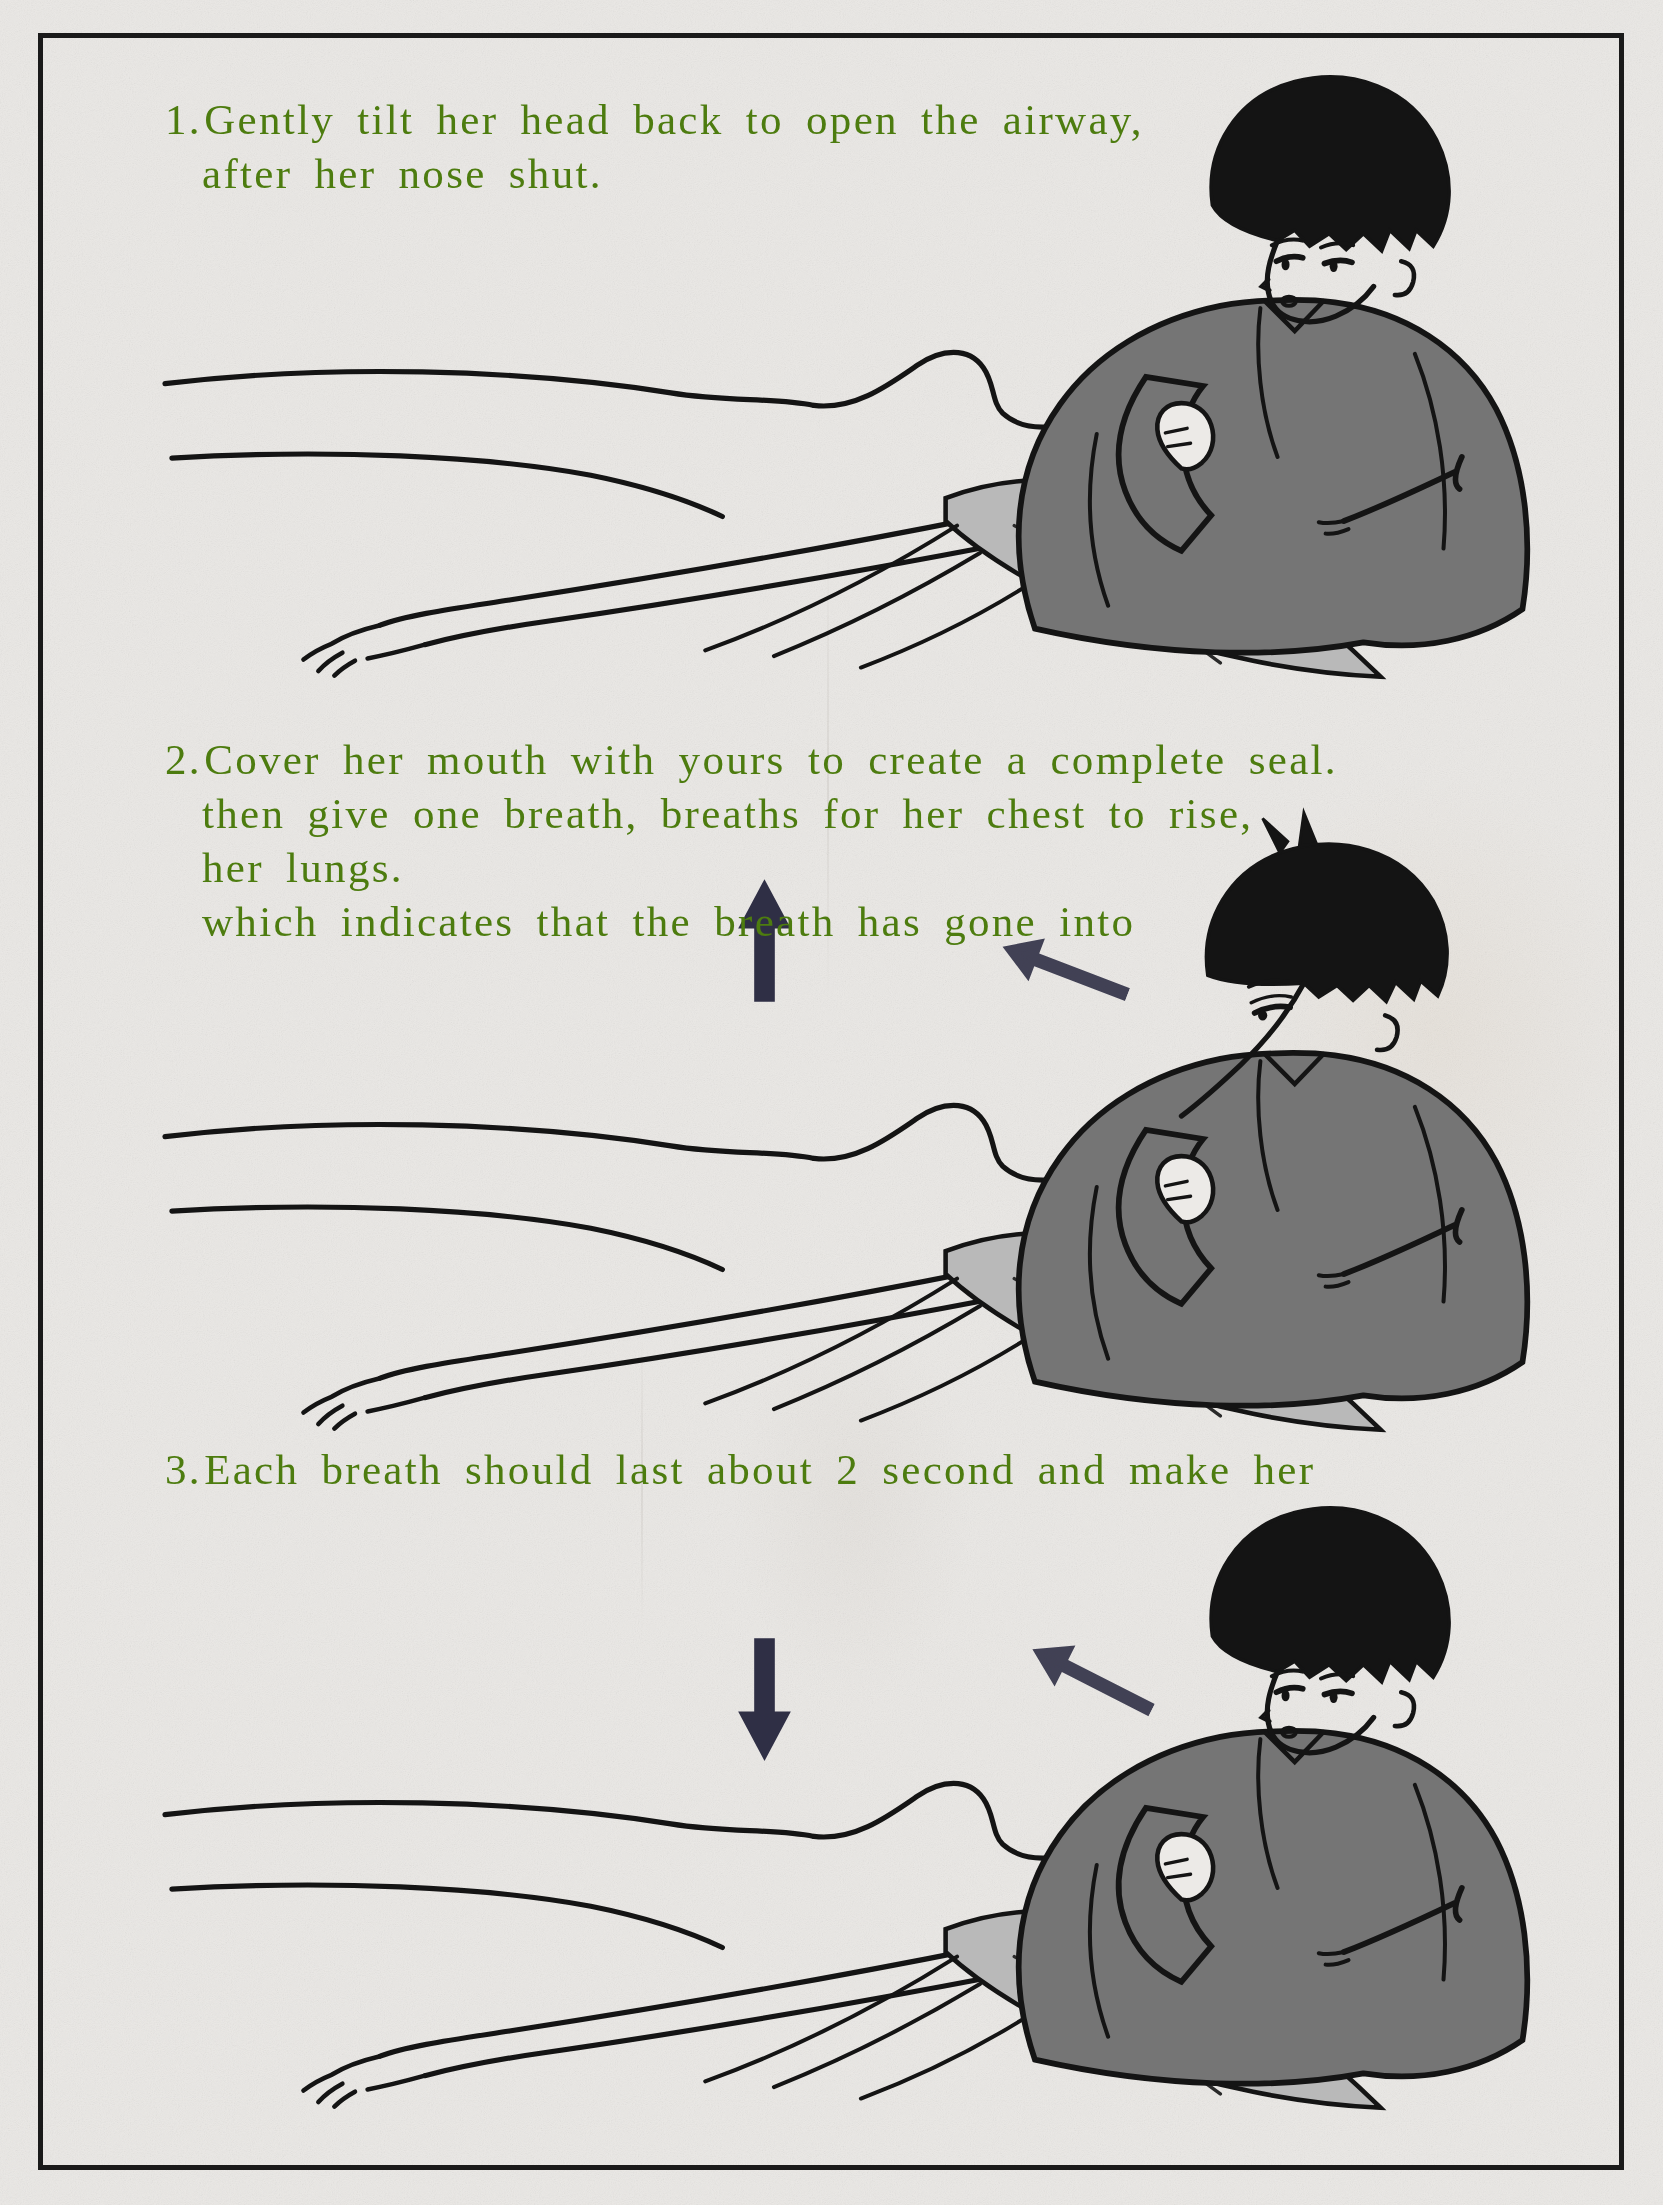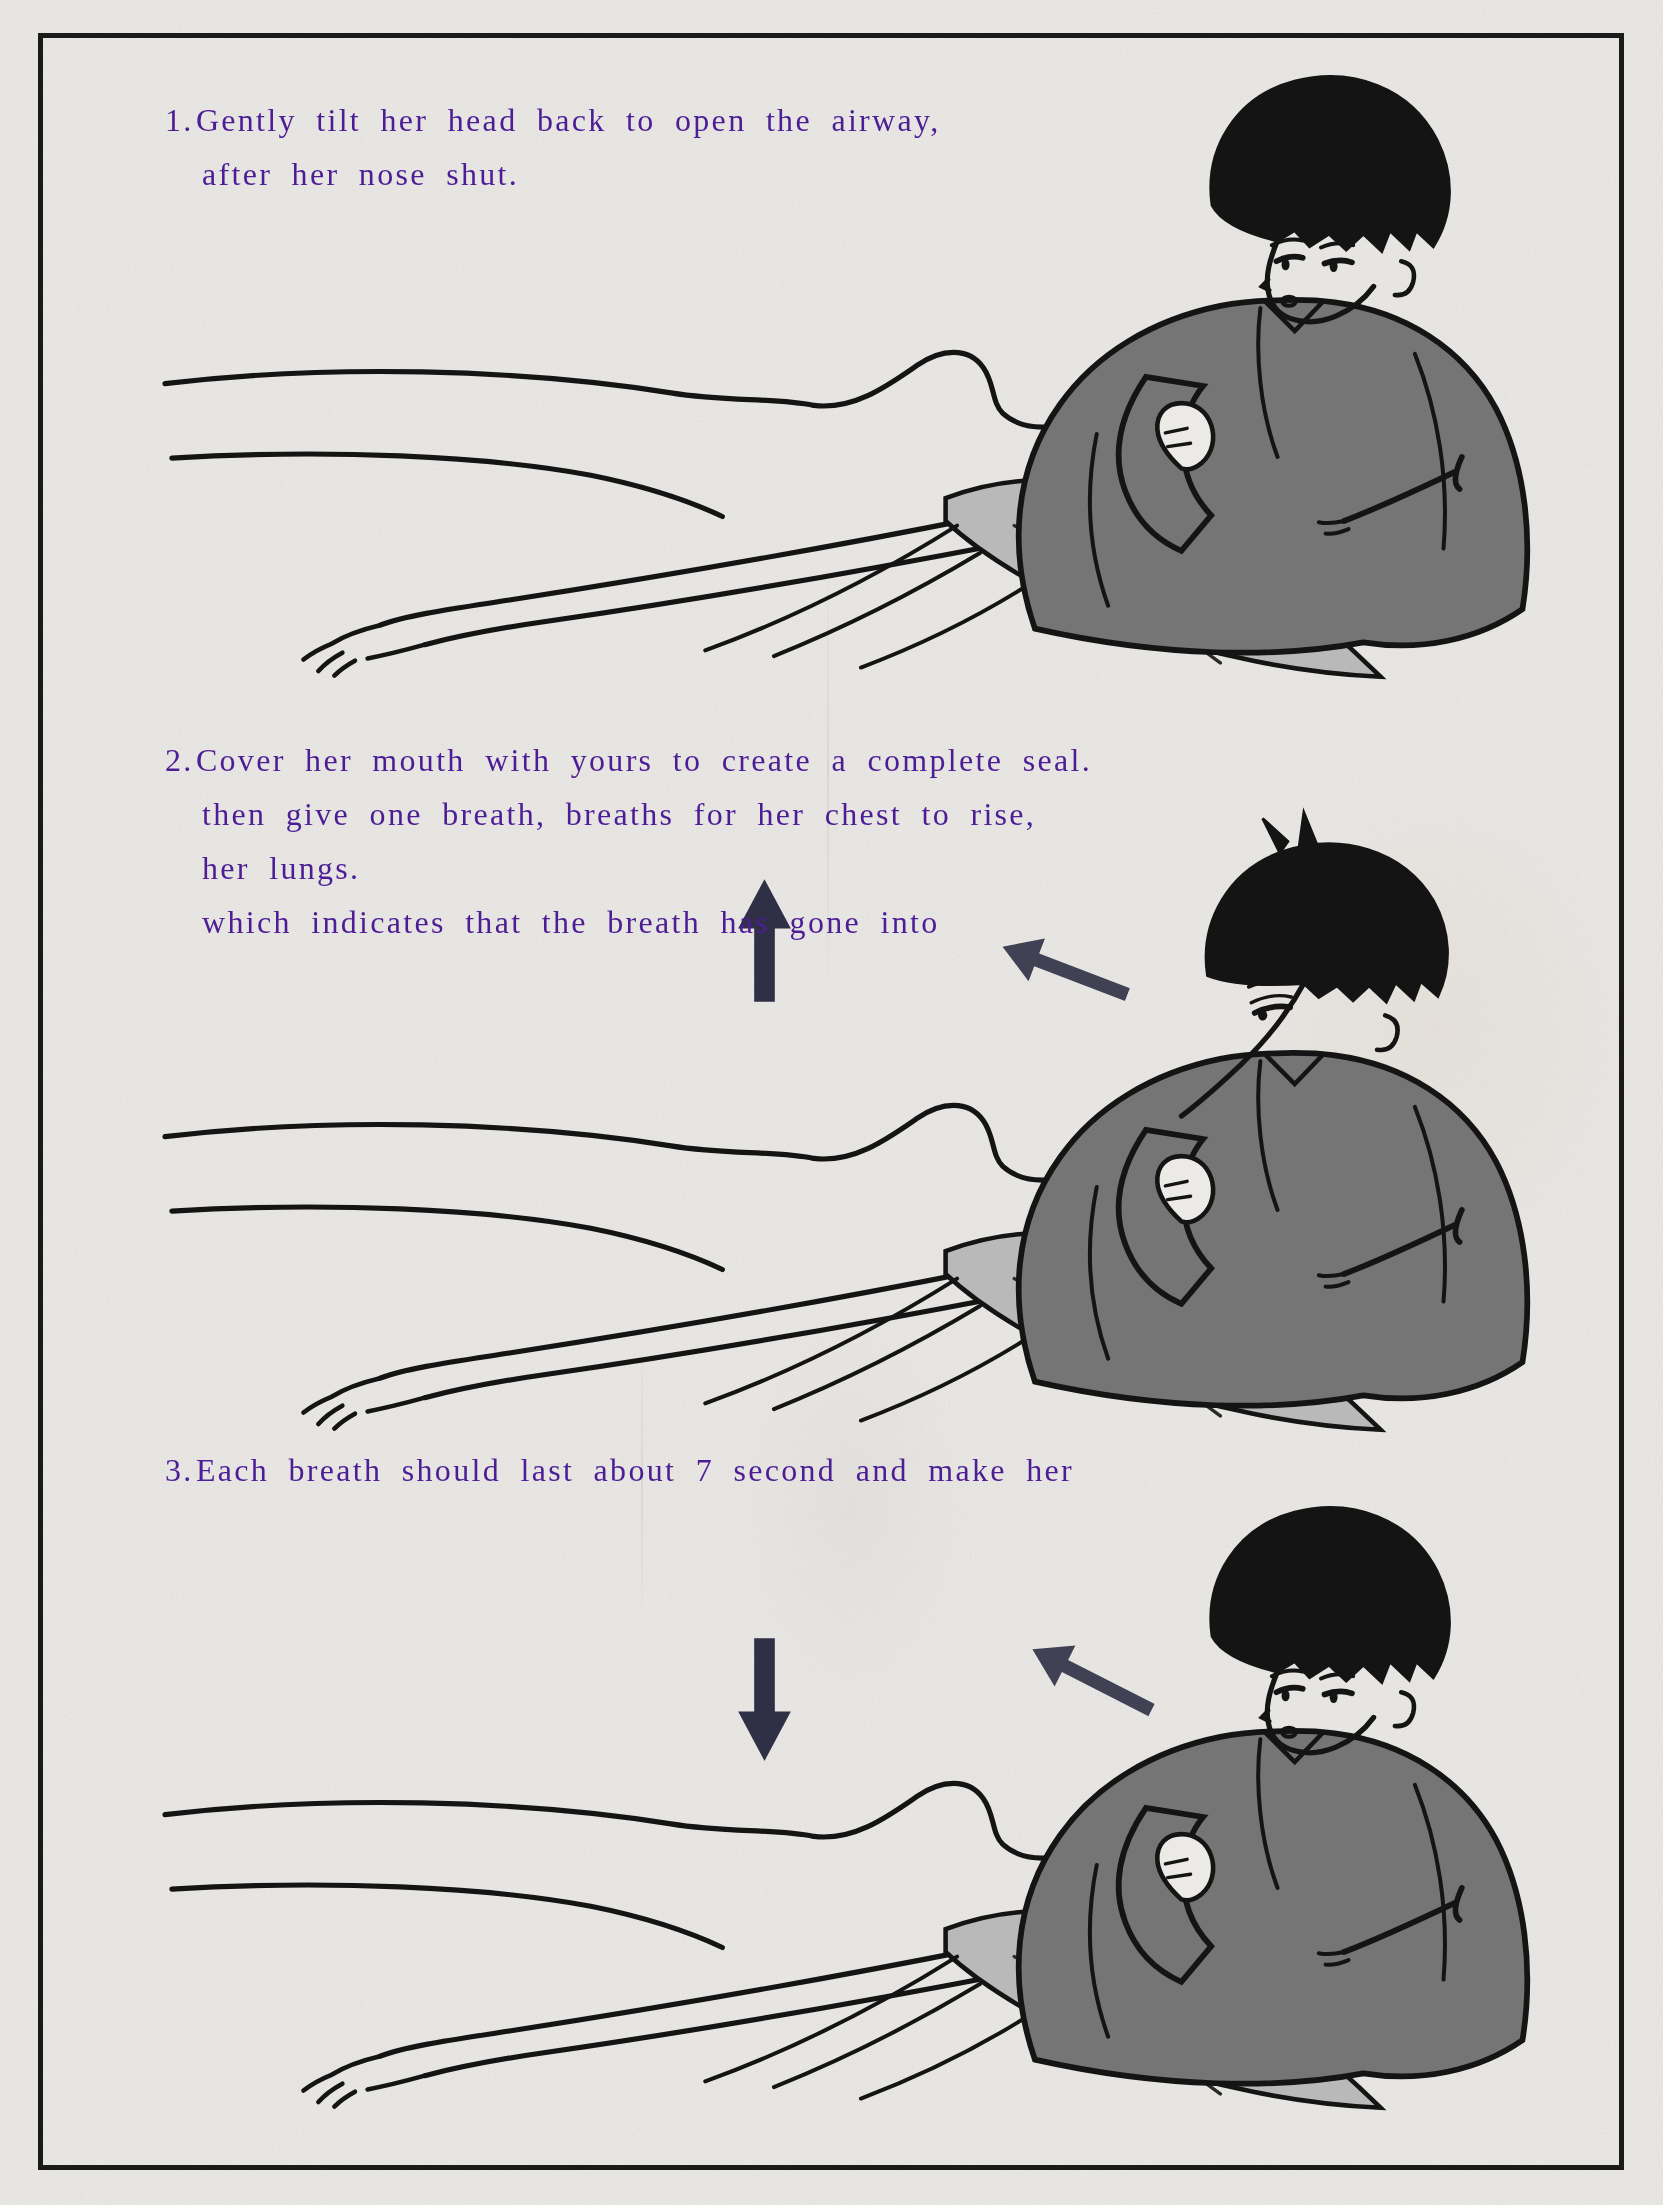--- a/index.html
+++ b/index.html
@@ -20,22 +20,22 @@
   .crease{position:absolute;width:2.3px;pointer-events:none;
     background:linear-gradient(to bottom,rgba(120,110,100,0),rgba(120,110,100,0.12),rgba(120,110,100,0));}
   .crease-a{left:827px;top:544px;height:458px;}
   .crease-b{left:641px;top:1334px;height:298px;}
   .frame{
     position:absolute;left:38px;top:33px;right:40px;bottom:35px;
     border:5.2px solid #1a1a1a;
   }
   .step-text{
     position:absolute;
-    color:#4c1d95;
-    font-size:32px;
+    color:#4d7c0f;
+    font-size:43px;
     letter-spacing:2.3px;
     word-spacing:9.2px;
     z-index:3;
   }
   .step-text .line{line-height:54px;white-space:nowrap;}
   .step-text .num{margin-right:2.3px;}
   .step-text .cont{margin-left:37px;}
   #text-1{left:165px;top:93px;}
   #text-2{left:165px;top:733px;}
   #text-3{left:165px;top:1443px;}
@@ -153,21 +153,21 @@
   </svg>
   <svg class="diag-arrow" id="diag-2" viewBox="0 0 236 96">
     <use href="#diag-arrow-shape"></use>
   </svg>
   <svg class="illu" id="illu-2" viewBox="0 0 2600 1140">
     <use href="#patient"></use>
     <use href="#rescuer-bent"></use>
   </svg>
 
   <div class="step-text" id="text-3">
-    <div class="line"><span class="num">3.</span><span>Each breath should last about 7 second and make her</span></div>
+    <div class="line"><span class="num">3.</span><span>Each breath should last about 2 second and make her</span></div>
   </div>
   <svg class="block-arrow" id="arrow-down" viewBox="0 0 96 216">
     <use href="#block-arrow"></use>
   </svg>
   <svg class="diag-arrow" id="diag-3" viewBox="0 0 236 96">
     <use href="#diag-arrow-shape"></use>
   </svg>
   <svg class="illu" id="illu-3" viewBox="0 0 2600 1140">
     <use href="#patient"></use>
     <use href="#rescuer-upright"></use>

